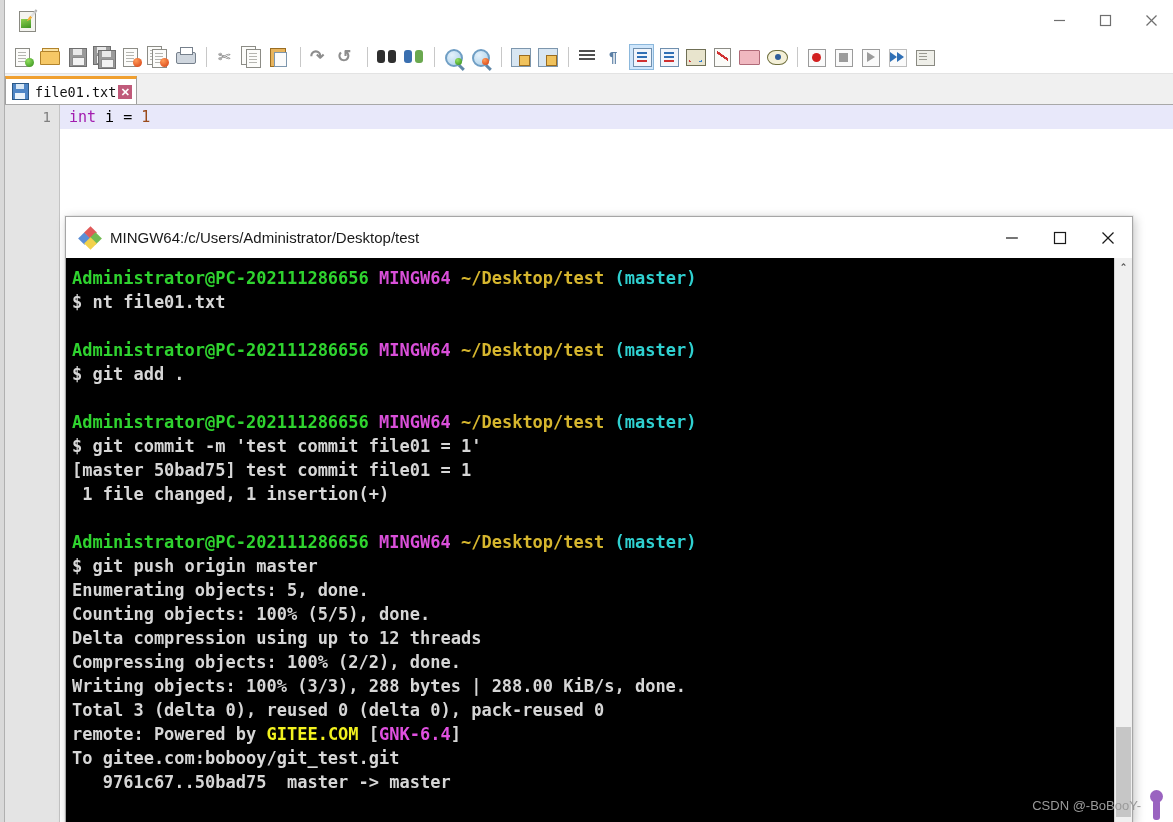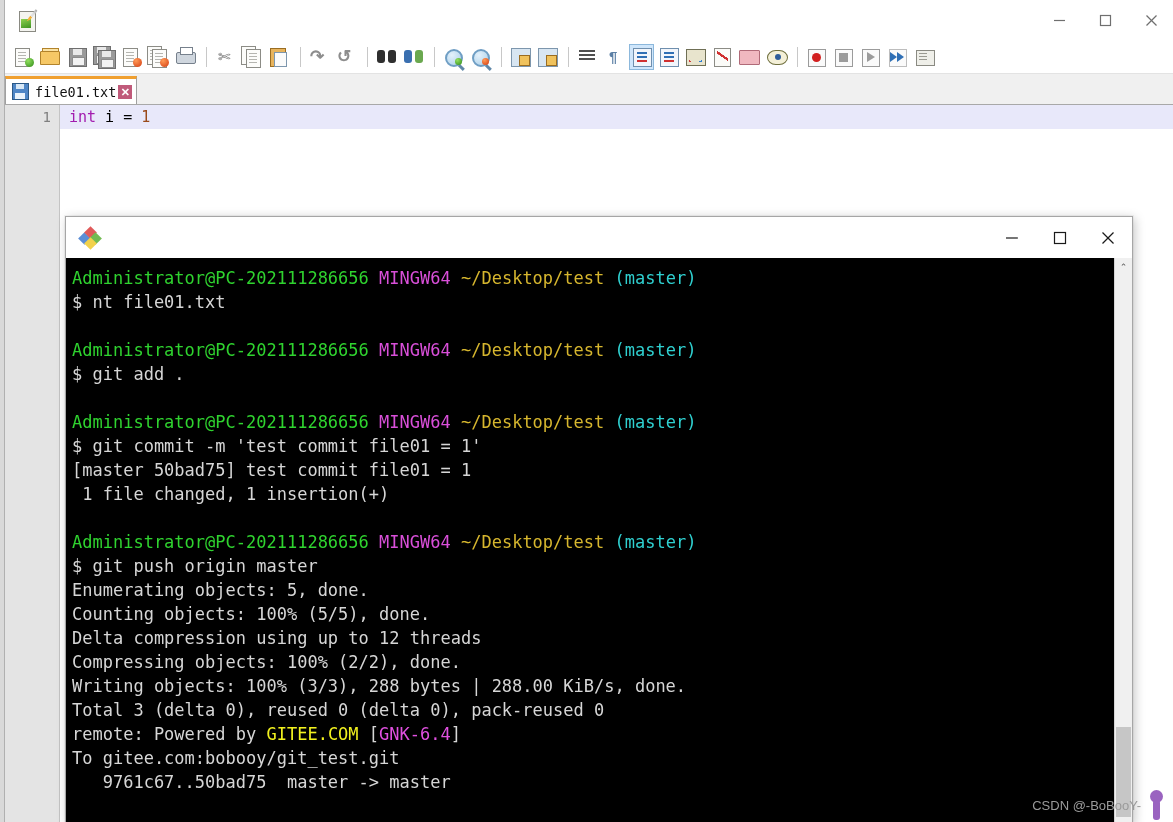--- a/index.html
+++ b/index.html
@@ -181,21 +181,21 @@
   }
   #term-icon i{position:absolute;width:9px;height:9px;transform:rotate(45deg);}
   #term-icon .d-blue{left:0;top:6px;background:#5b8ed6;}
   #term-icon .d-red{left:6px;top:0;background:#e05a5a;}
   #term-icon .d-green{left:11px;top:6px;background:#72bb52;}
   #term-icon .d-yellow{left:6px;top:11px;background:#f2d14b;}
   #term-title{font-size:15px;color:#1a1a1a;white-space:nowrap;}
   #term-winctrls{position:absolute;right:0;top:0;height:41px;display:flex;}
   #term-winctrls .wc{width:48px;height:41px;display:flex;align-items:center;justify-content:center;color:#333;}
 
-  #term-body{flex:1 1 auto;display:flex;background:#0369a1;min-height:0;}
+  #term-body{flex:1 1 auto;display:flex;background:#0369a1;min-height:0;font-weight:bold;}
   #term-screen{
     flex:1 1 auto;background:#000000;overflow:hidden;padding:8px 0 0 6px;
     font-family:"DejaVu Sans Mono","Liberation Mono",monospace;
     font-size:17px;line-height:24px;white-space:pre;
   }
   .t-user{color:#2fd32f;}
   .t-host{color:#d94fd9;}
   .t-path{color:#d6b62e;}
   .t-branch{color:#2fd0d0;}
   .t-white{color:#d6d6d6;}
@@ -404,20 +404,21 @@
 
 <div id="term-window">
 
   <div id="term-titlebar">
     <div id="term-icon">
       <i class="d-blue"></i>
         <i class="d-red"></i>
         <i class="d-green"></i>
         <i class="d-yellow"></i>
     </div>
+    <div id="term-title">MINGW64:/c/Users/Administrator/Desktop/test</div>
     <div id="term-winctrls">
       <div class="wc">
         <svg width="14" height="14" viewBox="0 0 14 14">
             <line x1="1" y1="7" x2="13" y2="7" stroke="#1a1a1a" stroke-width="1.2"></line>
           </svg>
       </div>
       <div class="wc">
         <svg width="14" height="14" viewBox="0 0 14 14">
             <rect x="1.5" y="1.5" width="11" height="11" fill="none" stroke="#1a1a1a" stroke-width="1.2"></rect>
           </svg>

